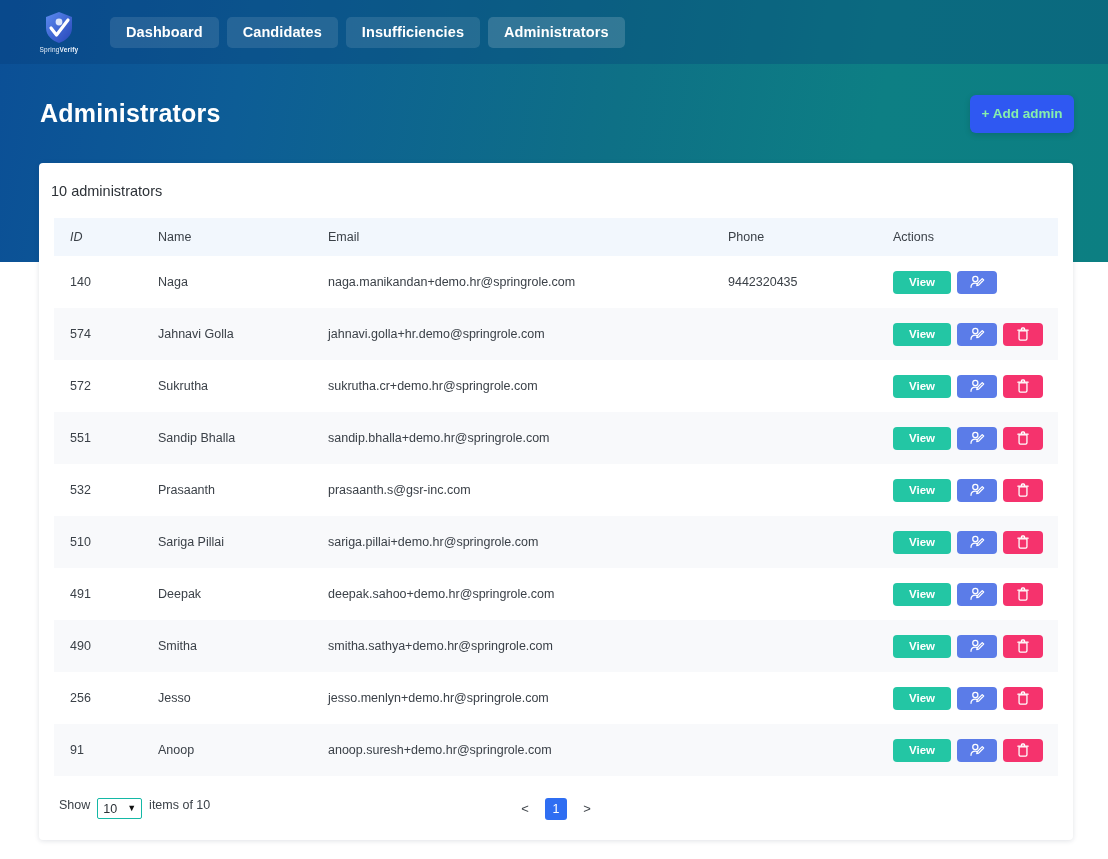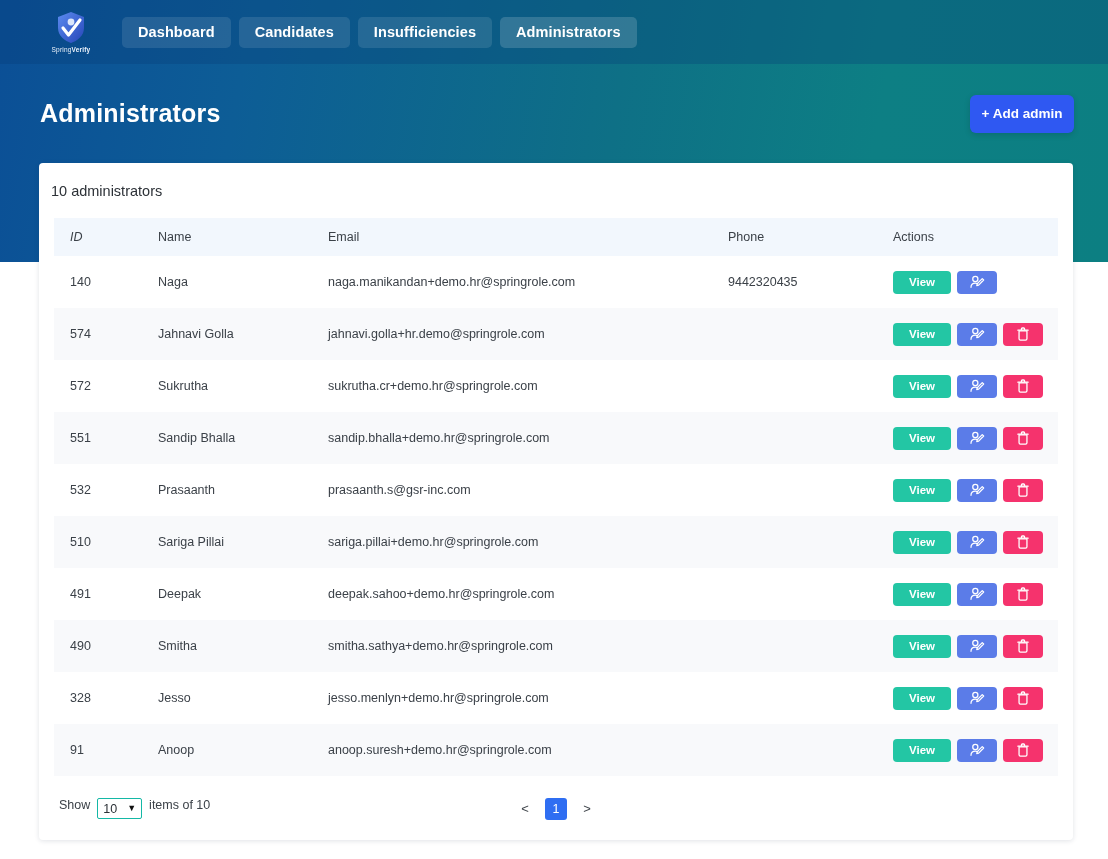--- a/index.html
+++ b/index.html
@@ -14,21 +14,21 @@
   
   .hero {
     position: absolute; left:0; top:0; width:1108px; height:262px;
     background: linear-gradient(100deg, #0b4f96 0%, #0d5d96 22%, #0e7086 55%, #0d7f84 78%, #0c7f82 100%);
   }
 
   
   .navbar {
     position:absolute; left:0; top:0; width:1108px; height:64px;
     background: rgba(8,60,120,0.30);
-    display:flex; align-items:center;padding-left:12px;
+    display:flex; align-items:center;
   }
   .logo-wrap {
     width:78px; display:flex; flex-direction:column; align-items:center; justify-content:center;
     margin-left:20px;
   }
   .logo-shield { width:30px; height:33px; display:block; }
   .logo-text { font-size:6.5px; color:#eaf2fb; letter-spacing:.2px; margin-top:2px; white-space:nowrap; }
   .logo-text b { font-weight:700; }
 
   .nav-links { display:flex; align-items:center; gap:8px; margin-left:12px; }
@@ -55,21 +55,21 @@
 
   
   .title-row {
     position:absolute; left:0; top:64px; width:1108px; height:99px;
     display:flex; align-items:center; padding:0 34px 0 40px;
   }
   .page-title { color:#ffffff; font-size:25px; font-weight:700; letter-spacing:.2px; }
   .add-admin-btn {
     margin-left:auto;
     width:104px; height:38px; border-radius:6px;
-    background:#2f58f2; color:#ffffff; font-size:13.5px; font-weight:700;
+    background:#2f58f2; color:#86efac; font-size:13.5px; font-weight:700;
     display:flex; align-items:center; justify-content:center; cursor:pointer; border:none;
     box-shadow:0 2px 6px rgba(0,0,0,.14);
   }
 
   
   .card {
     position:absolute; left:39px; top:163px; width:1034px; height:677px;
     background:#ffffff; border-radius:4px;
     box-shadow: 0 1px 5px rgba(20,40,70,.13);
   }
@@ -371,21 +371,21 @@
                   <svg width="12" height="14" viewBox="0 0 14 16">
                     <path d="M2.4 4.3h9.2v9.2a1.6 1.6 0 0 1-1.6 1.6H4a1.6 1.6 0 0 1-1.6-1.6z" fill="none" stroke="#ffffff" stroke-width="1.5"></path>
                     <line x1="1" y1="3.5" x2="13" y2="3.5" stroke="#ffffff" stroke-width="1.5" stroke-linecap="round"></line>
                     <path d="M5.2 3.4V2a1 1 0 0 1 1-1h1.6a1 1 0 0 1 1 1v1.4" fill="none" stroke="#ffffff" stroke-width="1.5"></path>
                   </svg>
                 </button>
               </div>
             </td>
           </tr>
           <tr class="odd">
-            <td>328</td>
+            <td>256</td>
             <td>Jesso</td>
             <td>jesso.menlyn+demo.hr@springrole.com</td>
             <td></td>
             <td>
               <div class="actions">
                 <button class="btn-view">View</button>
                 <button class="btn-icon btn-edit">
                   <svg width="15" height="14" viewBox="0 0 18 16">
                     <circle cx="6.4" cy="4.3" r="3.1" fill="none" stroke="#ffffff" stroke-width="1.5"></circle>
                     <path d="M1.2 14.4c0-3.1 2.4-5 5.2-5 1.1 0 2.1.3 2.9.8" fill="none" stroke="#ffffff" stroke-width="1.5" stroke-linecap="round"></path>

